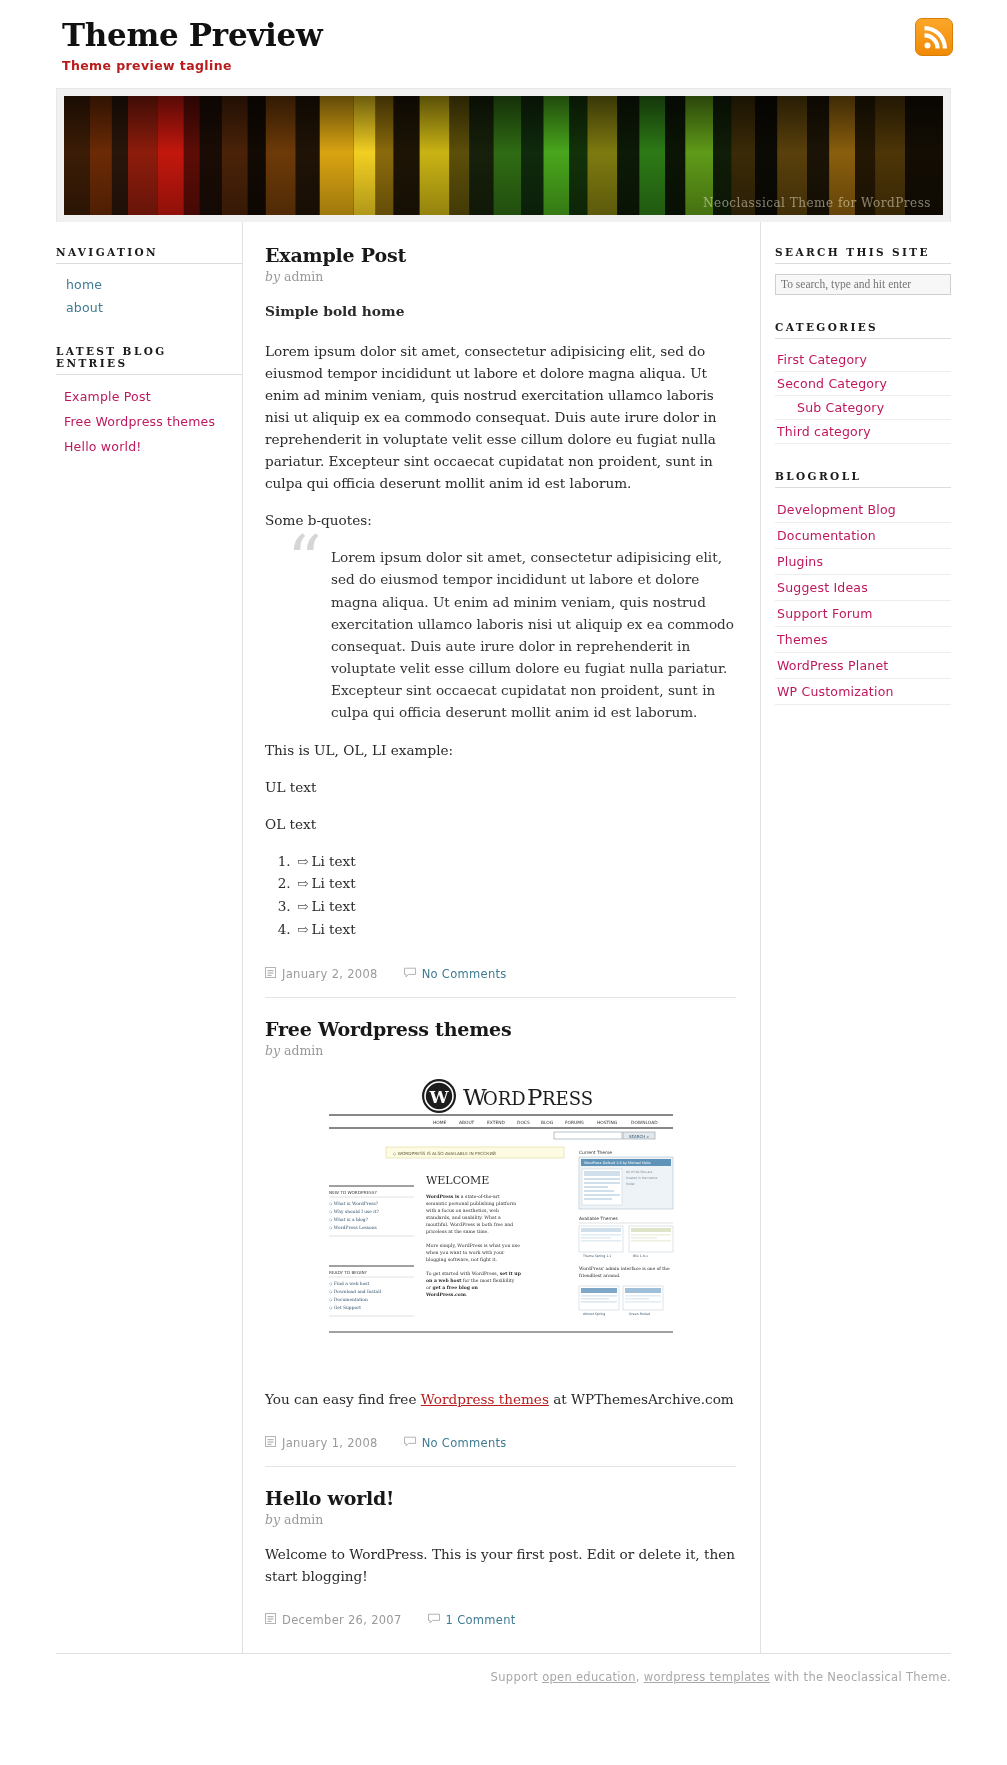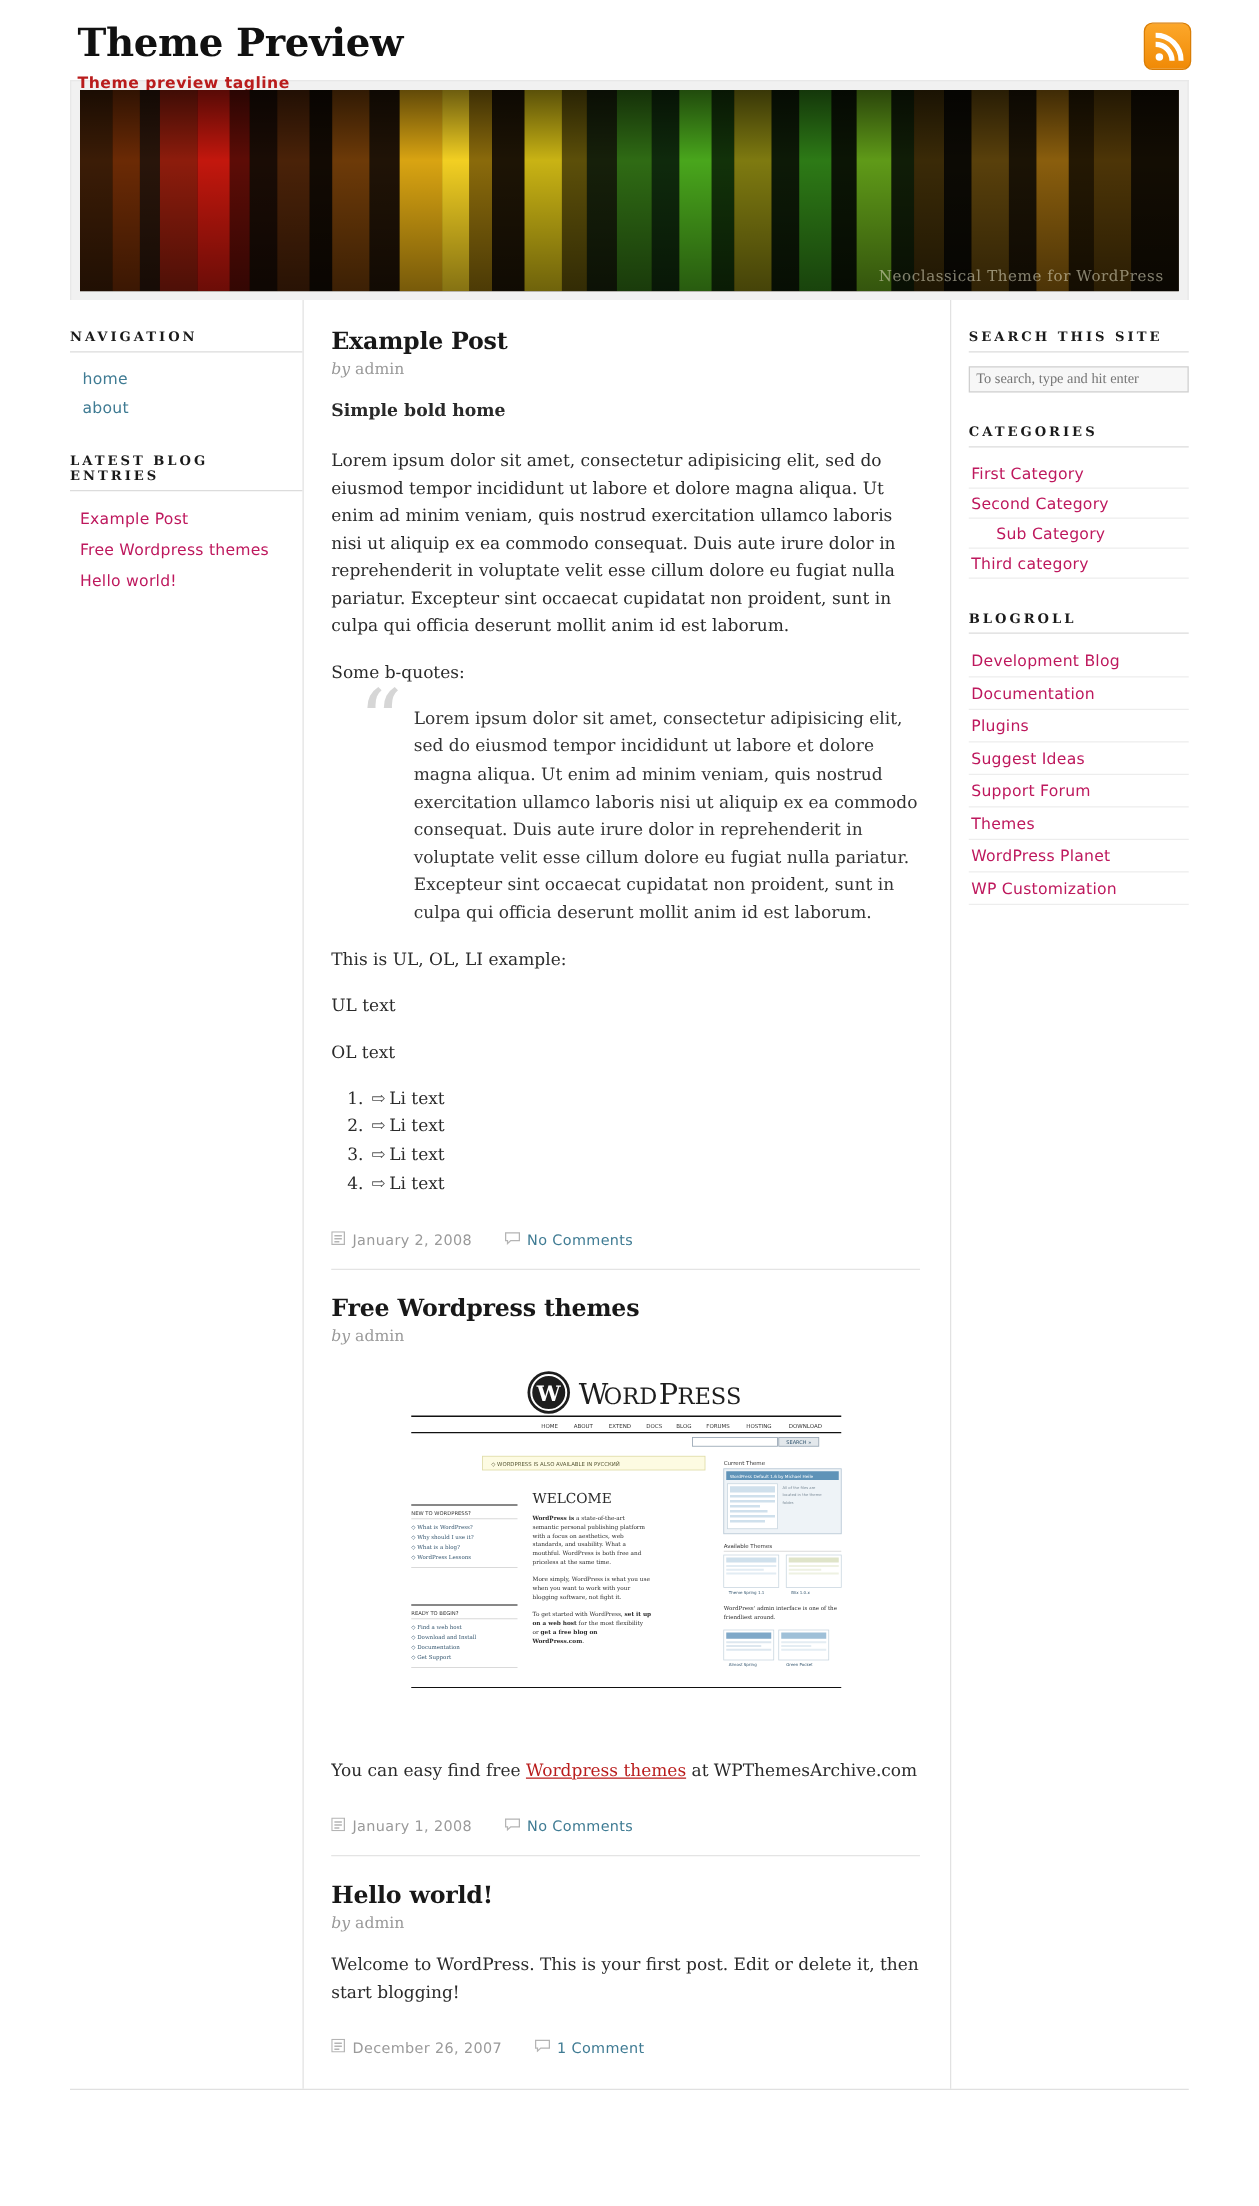--- a/index.html
+++ b/index.html
@@ -15,21 +15,21 @@
     width: 1007px;
     position: relative;
     background: #fff;
     padding-bottom: 0;
   }
 
   
   .site-header {
     padding: 18px 56px 10px 62px;
     position: relative;
-    height: 64px;
+    height: 88px;
   }
   .site-title {
     font-family: "DejaVu Serif", serif;
     font-weight: bold;
     font-size: 31px;
     letter-spacing: -0.3px;
     color: #111;
     margin: 0;
     line-height: 1.1;
   }
@@ -56,21 +56,21 @@
 
   
   .banner-frame {
     margin: 0 56px 0 56px;
     background: #f1f1f1;
     padding: 7px;
     border: 1px solid #e8e8e8;
     border-bottom: none;
   }
   .banner {
-    height: 161px;
+    height: 119px;
     position: relative;
     overflow: hidden;
     background: #1c1203;
   }
   .banner .stripes { position:absolute; inset:0; }
   .banner-caption {
     position: absolute;
     right: 12px;
     bottom: 5px;
     font-family: "DejaVu Serif", serif;
@@ -624,14 +624,17 @@
           </li>
           <li>
             <a href="#">WP Customization</a>
           </li>
         </ul>
       </div>
     </div>
   </div>
 
   <div class="footer-rule"></div>
+  <div class="site-footer">
+    <span>Support </span><a href="#">open education</a><span>, </span><a href="#">wordpress templates</a><span> with the Neoclassical Theme.</span>
+  </div>
 
 </div>
 
 </body></html>

